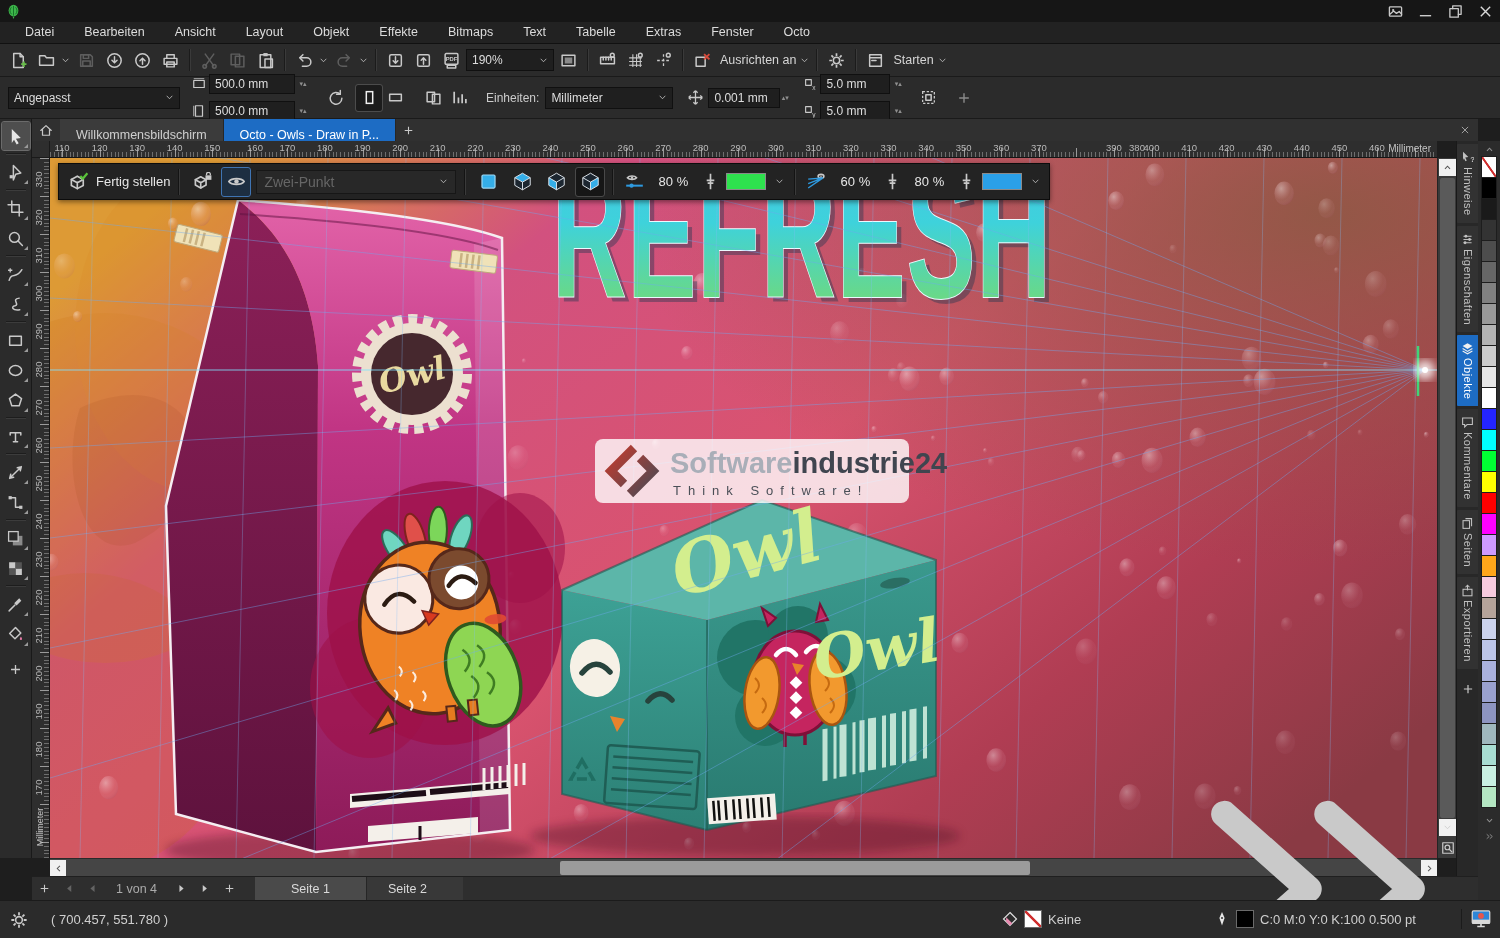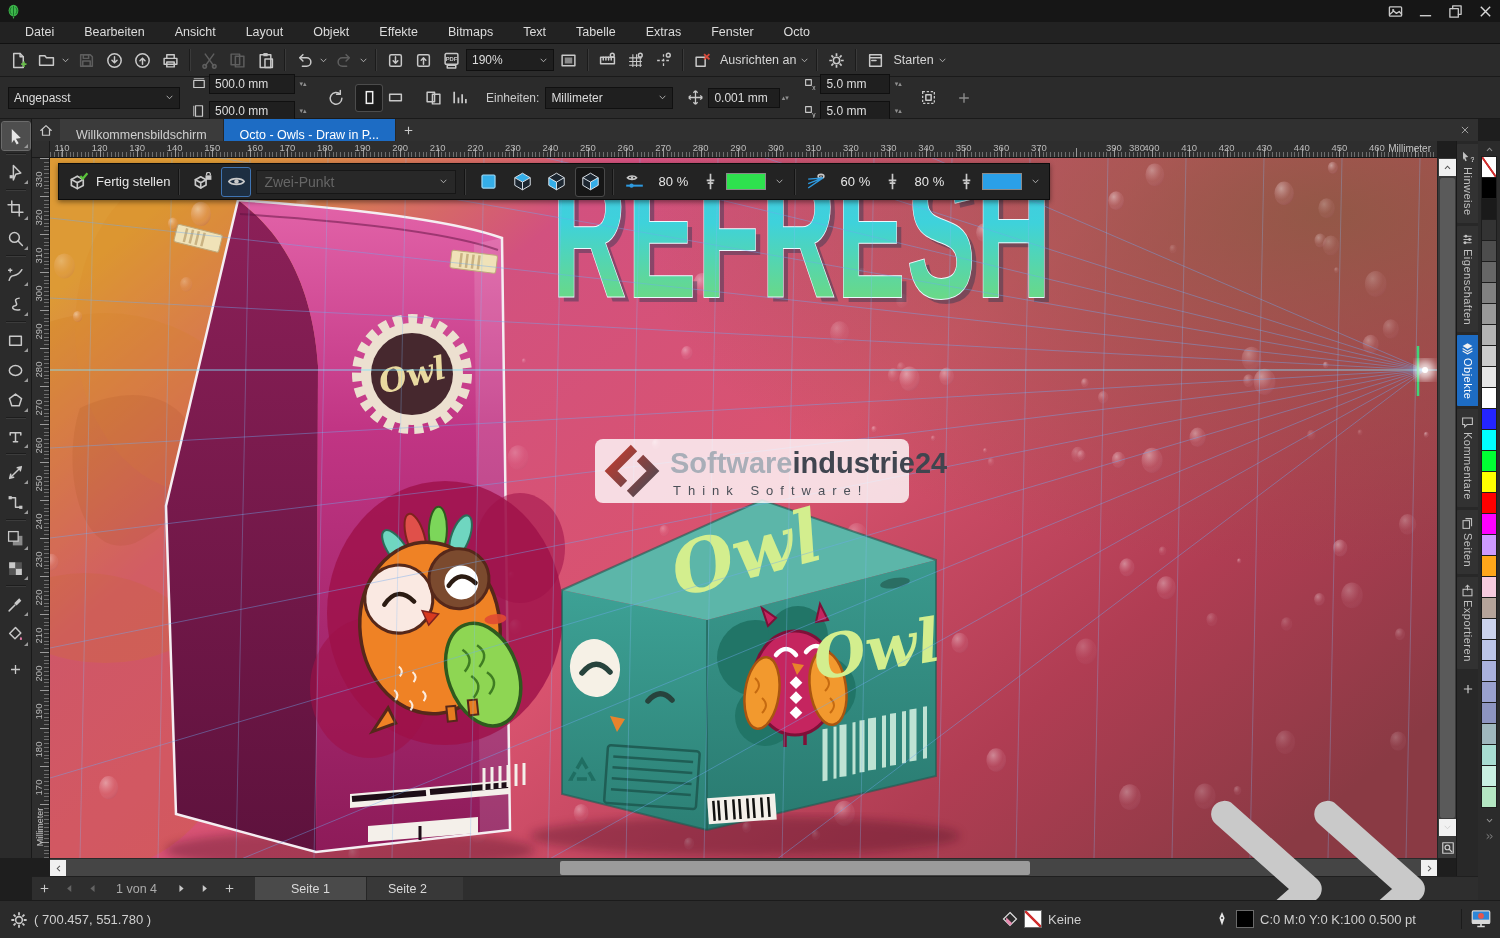--- a/index.html
+++ b/index.html
@@ -146,21 +146,21 @@
   .page-tab { height:24px; line-height:24px; padding:0 36px; color:#dadada; }
   .page-tab.active { background:#4a4a4a; }
   .page-tab.inactive { background:#383838; border-left:1px solid #262626;padding-left:21px; }
   #pagebar-more { margin-left:auto; margin-right:10px; color:#8f8f8f; }
   #pagebar-more .icon { width:12px; height:12px; }
 
   
   #statusbar { left:0; top:900px; width:1500px; height:38px; background:#2b2b2b; border-top:1px solid #1b1b1b;
     color:#cfcfcf; font-size:13px; }
   #status-gear { position:absolute; left:10px; top:10px; width:18px; height:18px; }
-  #status-coords { position:absolute; left:34px; top:11px; }
+  #status-coords { position:absolute; left:51px; top:11px; }
   #status-fill { position:absolute; left:1002px; top:9px; display:flex; align-items:center; gap:6px; }
   #status-outline { position:absolute; left:1214px; top:9px; display:flex; align-items:center; gap:6px; }
   .st-swatch { width:18px; height:18px; border:1px solid #6a6a6a; }
   .st-swatch.none { background:linear-gradient(to top right,#fff 43%,#cf2e2e 46%,#cf2e2e 54%,#fff 57%); }
   .st-swatch.black { background:#000; }
   #status-fill .icon, #status-outline .icon { width:16px; height:16px; }
   #status-monitor { position:absolute; right:8px; top:8px; width:22px; height:20px; border-left:1px solid #1b1b1b; padding-left:8px; box-sizing:content-box; }
 
   
   .owl-script { font-family:"DejaVu Serif",serif; font-style:italic; font-weight:bold; }

